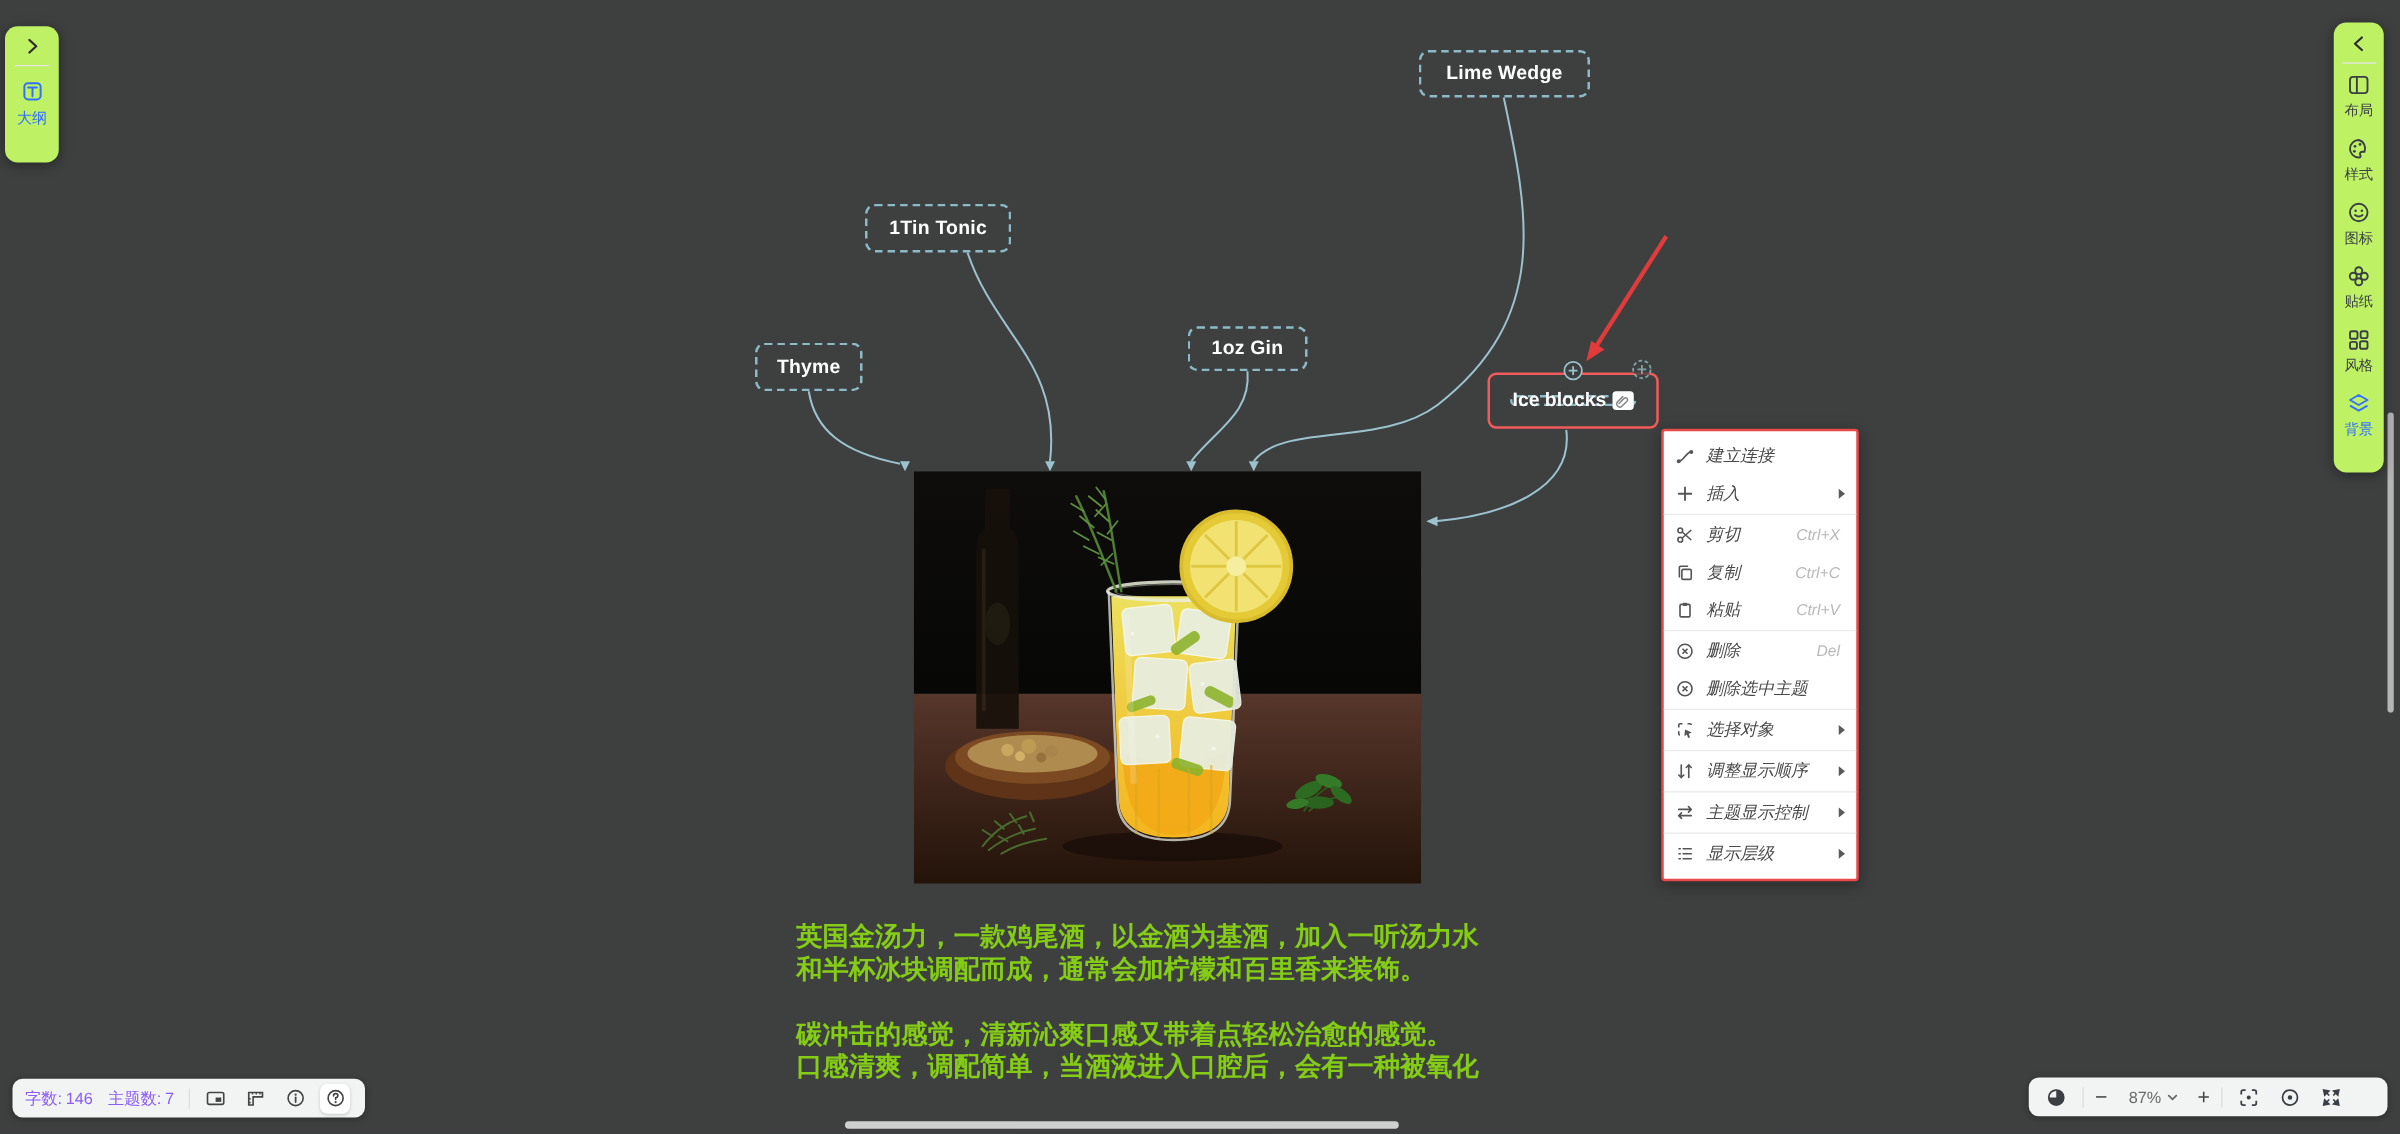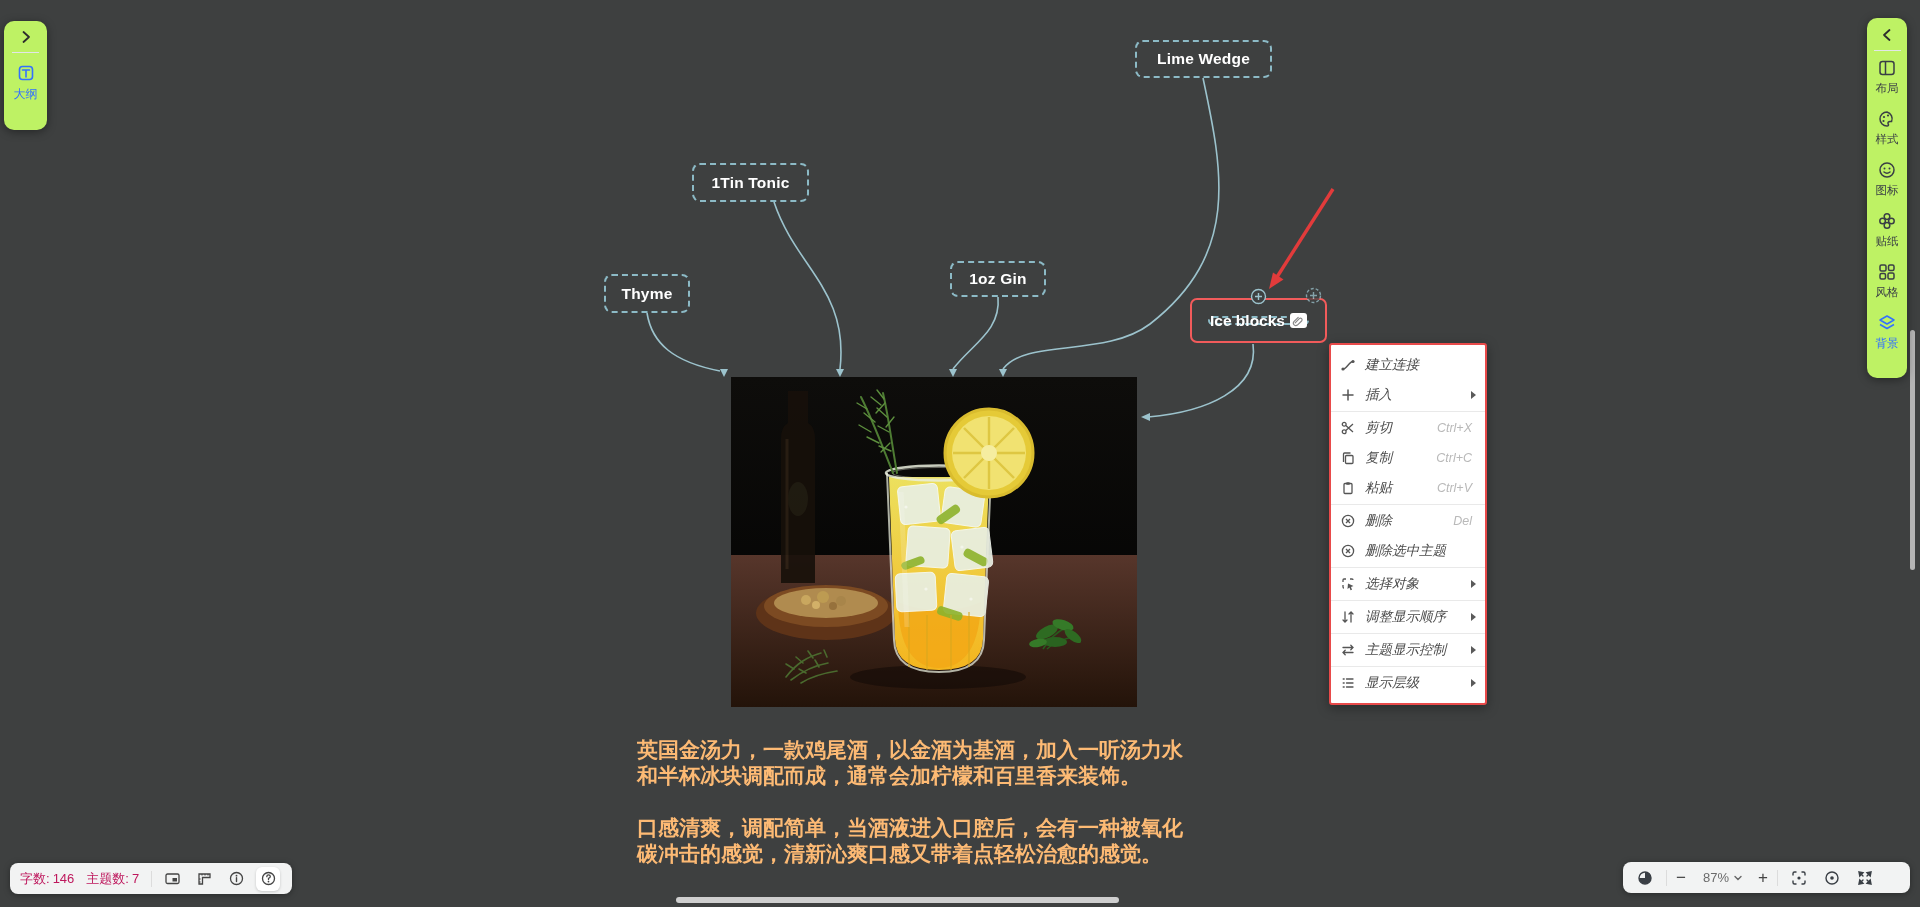--- a/index.html
+++ b/index.html
@@ -36,40 +36,40 @@
   .attach-chip { width:17px; height:15px; background:#fff; border-radius:3px;
           display:inline-flex; align-items:center; justify-content:center; }
 
   .plus-badge { position:absolute; z-index:35; width:17px; height:17px; }
 
   
   .center-image { position:absolute; left:731px; top:377px; width:406px; height:330px; z-index:20; }
 
   
   .description { position:absolute; left:637px; top:737px; width:620px; z-index:20;
-                 color:#fdba74; font-weight:bold; font-size:21px; line-height:26px; }
+                 color:#84cc16; font-weight:bold; font-size:21px; line-height:26px; }
   .description .para-gap { height:26px; }
 
   
   .context-menu { position:absolute; left:1329px; top:343px; width:158px; z-index:60;
                   background:#fff; border:2px solid #e84a4a; border-radius:3px;
                   padding:5px 0; box-shadow:0 3px 12px rgba(0,0,0,.35);font-style:italic; }
   .menu-item { height:30px; display:flex; align-items:center; font-size:13.5px; color:#4a4a4a; cursor:pointer; }
   .menu-item .mi-icon { width:34px; display:flex; justify-content:center; align-items:center; flex:none; }
   .menu-item .mi-label { flex:1; white-space:nowrap; }
   .menu-item .mi-shortcut { color:#b9b9b9; font-size:12.5px; margin-right:13px; }
   .menu-item .mi-arrow { width:0; height:0; border-left:5px solid #5a5a5a;
                   border-top:4px solid transparent; border-bottom:4px solid transparent; margin-right:9px; }
   .menu-divider { height:1px; background:#e9e9e9; margin:1px 0; }
 
   
   .pill { position:absolute; background:#f2f3f3; border-radius:8px; z-index:50;
           display:flex; align-items:center; box-shadow:0 1px 6px rgba(0,0,0,.35); }
   .status-pill { left:10px; top:863px; width:282px; height:31px; padding:0 10px; gap:8px;
-                 font-size:13px; color:#be185d; }
+                 font-size:13px; color:#8b5cf6; }
   .v-div { width:1px; height:16px; background:#dcdcdc; }
   .mini-btn { width:24px; height:24px; display:flex; align-items:center; justify-content:center;
               border-radius:6px; cursor:pointer; }
   .mini-btn.raised { background:#fff; box-shadow:0 1px 3px rgba(0,0,0,.18); }
 
   .zoom-pill { left:1623px; top:862px; width:287px; height:31px; padding:0 10px; gap:9px;
                font-size:13px; color:#666; }
   .zoom-val { display:flex; align-items:center; gap:4px; color:#6b6b6b; }
   .zoom-sign { font-size:17px; color:#444; cursor:pointer; line-height:1; }
 
@@ -271,22 +271,22 @@
   <svg width="17" height="17" viewBox="0 0 17 17">
       <circle cx="8.5" cy="8.5" r="7" fill="#3e4040" stroke="#9cc3cd" stroke-width="1.4" stroke-dasharray="3 2"></circle>
       <path d="M8.5,5 V12 M5,8.5 H12" stroke="#9cc3cd" stroke-width="1.4"></path>
     </svg>
 </div>
 
 <div class="description">
   <div>英国金汤力，一款鸡尾酒，以金酒为基酒，加入一听汤力水</div>
   <div>和半杯冰块调配而成，通常会加柠檬和百里香来装饰。</div>
   <div class="para-gap"></div>
+  <div>碳冲击的感觉，清新沁爽口感又带着点轻松治愈的感觉。</div>
   <div>口感清爽，调配简单，当酒液进入口腔后，会有一种被氧化</div>
-  <div>碳冲击的感觉，清新沁爽口感又带着点轻松治愈的感觉。</div>
 </div>
 
 <div class="panel outline-panel">
   <div class="icon-btn">
     <svg width="16" height="16" viewBox="0 0 16 16">
         <polyline points="5.5,3 11,8 5.5,13" fill="none" stroke="#2d2d2d" stroke-width="1.8" stroke-linecap="round" stroke-linejoin="round"></polyline>
       </svg>
   </div>
   <div class="panel-divider"></div>
   <div class="outline-item">

